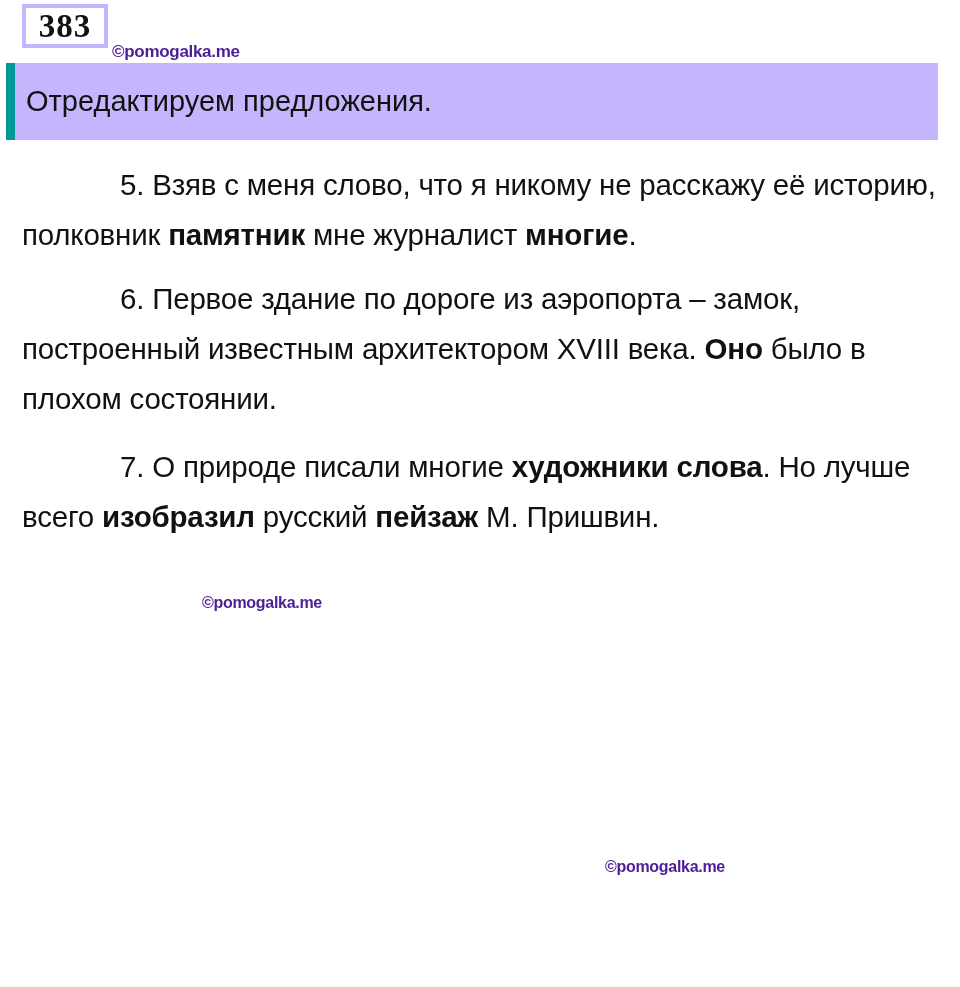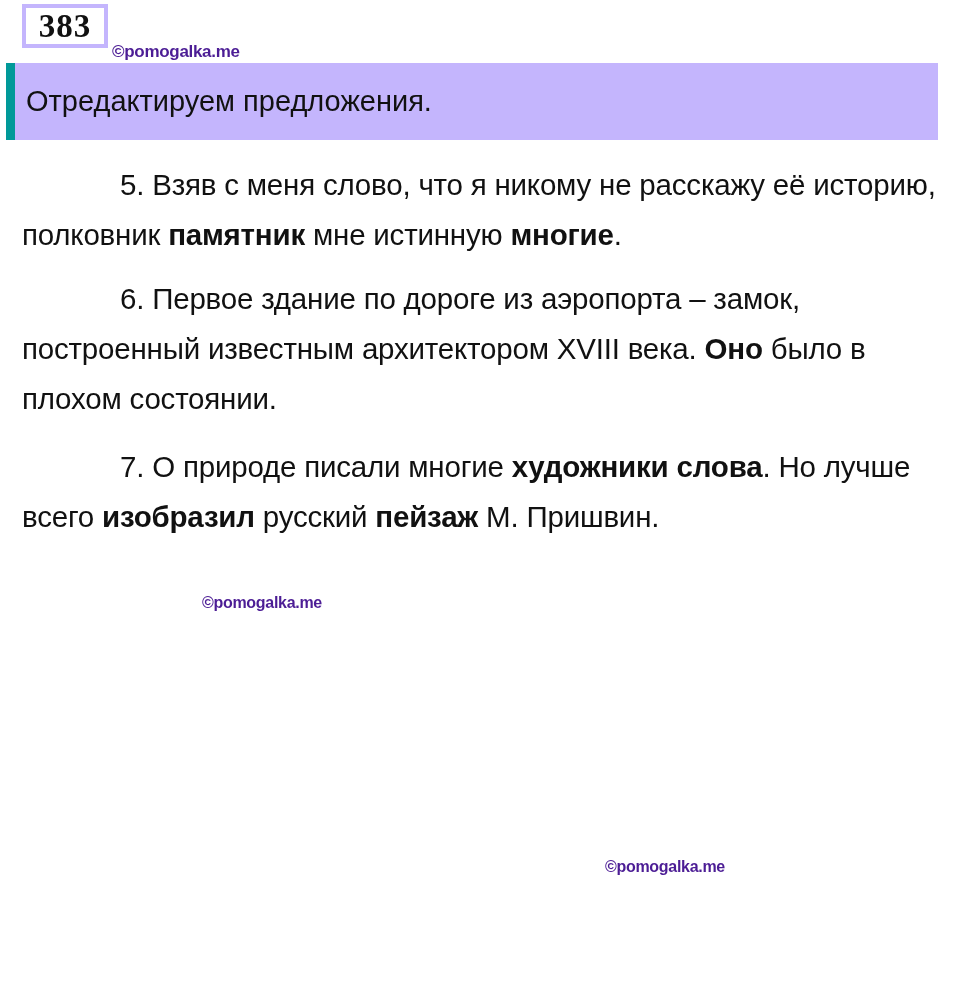--- a/index.html
+++ b/index.html
@@ -96,16 +96,16 @@
 <div class="wm wm-1">©pomogalka.me</div>
 <div class="wm wm-2">©pomogalka.me</div>
 <div class="wm wm-3">©pomogalka.me</div>
 
 <div class="banner">
   <div class="banner-bar"></div>
   <div class="banner-text">Отредактируем предложения.</div>
 </div>
 
 <div class="content">
-  <p class="item" id="item-5"><span>5. Взяв с меня слово, что я никому не расскажу её историю, полковник </span><b>памятник</b><span> мне истинную </span><b>многие</b><span>.</span></p>
+  <p class="item" id="item-5"><span>5. Взяв с меня слово, что я никому не расскажу её историю, полковник </span><b>памятник</b><span> мне журналист </span><b>многие</b><span>.</span></p>
   <p class="item" id="item-6"><span>6. Первое здание по дороге из аэропорта – замок, построенный известным архитектором XVIII века. </span><b>Оно</b><span> было в плохом состоянии.</span></p>
   <p class="item" id="item-7"><span>7. О природе писали многие </span><b>художники слова</b><span>. Но лучше всего </span><b>изобразил</b><span> русский </span><b>пейзаж</b><span> М. Пришвин.</span></p>
 </div>
 
 </body></html>

